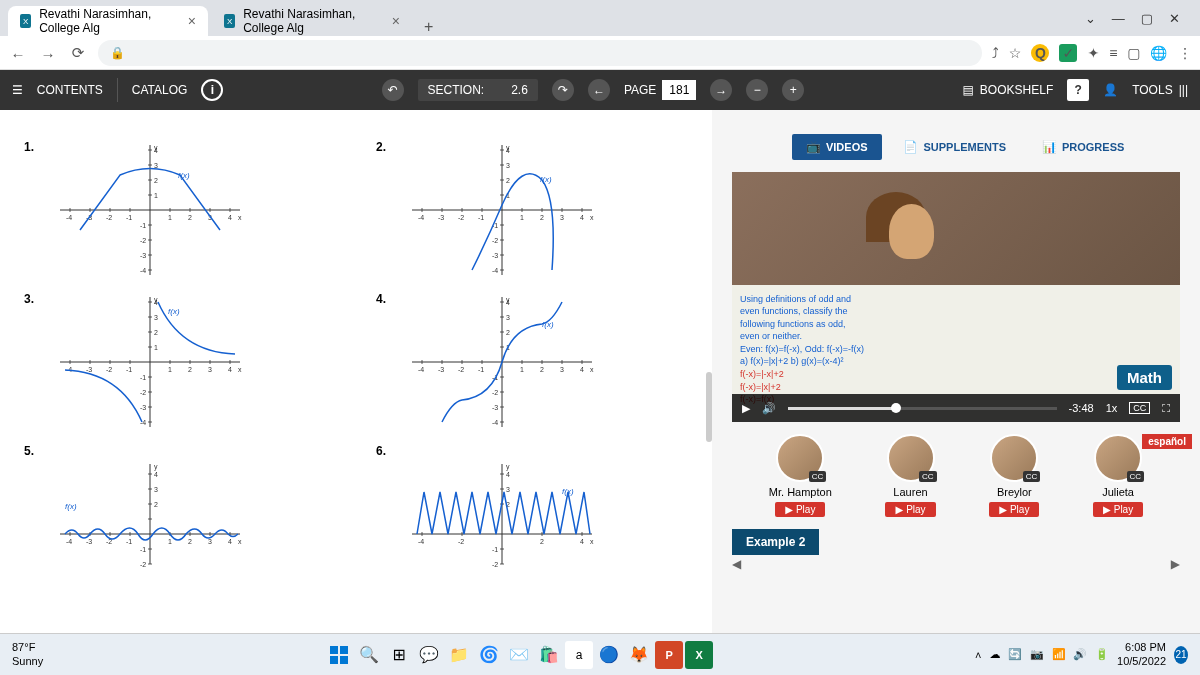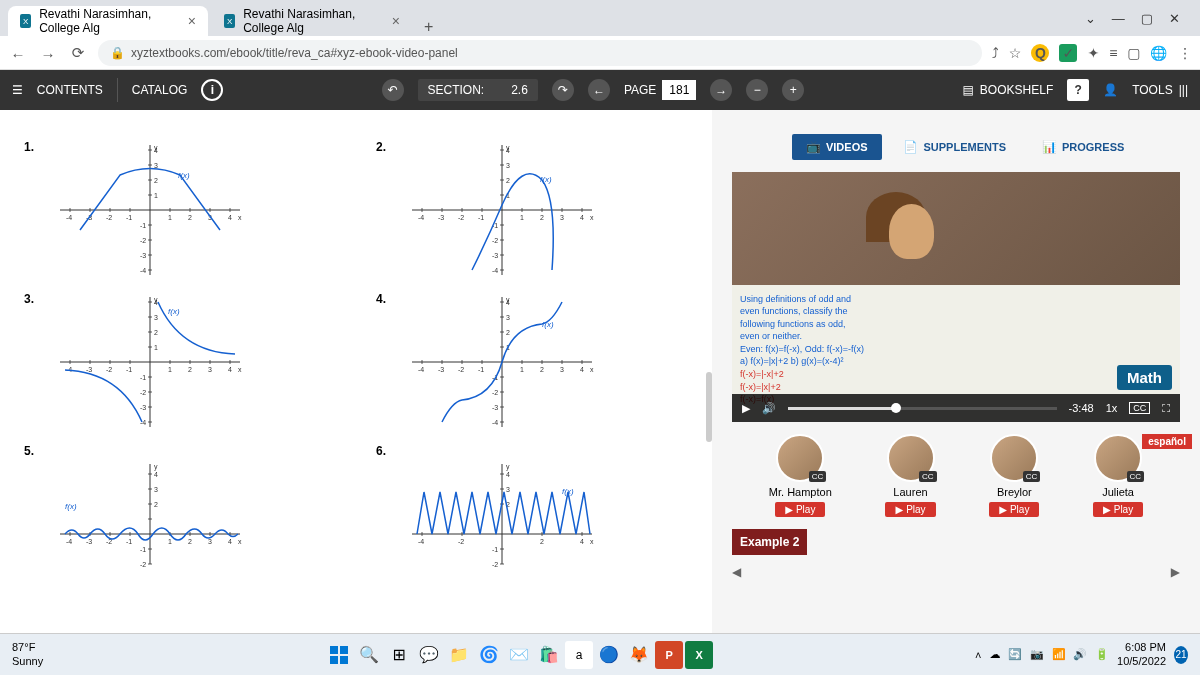--- a/index.html
+++ b/index.html
@@ -66,21 +66,21 @@
 .progress-fill { position: absolute; left: 0; top: 0; height: 100%; width: 40%; background: #ddd; }
 .progress-fill::after { content: ''; position: absolute; right: -5px; top: -4px; width: 10px; height: 10px; background: #fff; border-radius: 50%; }
 
 .instructor-row { display: flex; padding: 12px 10px; justify-content: space-around; position: relative; }
 .espanol { position: absolute; right: -12px; top: 12px; background: #d4342c; color: #fff; font-size: 10px; padding: 2px 6px; font-weight: bold; }
 .instructor-card { text-align: center; font-size: 11px; }
 .avatar { width: 48px; height: 48px; border-radius: 50%; background: linear-gradient(135deg, #c9a582, #9a7a5a); margin: 0 auto 4px; position: relative; border: 2px solid #fff; }
 .cc-badge { position: absolute; right: -4px; bottom: -2px; background: #333; color: #fff; font-size: 8px; padding: 1px 3px; border-radius: 2px; }
 .play-btn { background: #d4342c; color: #fff; border: none; padding: 2px 10px; font-size: 10px; border-radius: 2px; margin-top: 4px; display: inline-flex; align-items: center; gap: 3px; }
 
-.example-label { background: #7f1d1d; color: #fff; padding: 6px 8px; font-size: 12px; font-weight: bold; display: inline-block; margin: 0 0 8px 20px; }
+.example-label { background: #0c4a6e; color: #fff; padding: 6px 14px; font-size: 12px; font-weight: bold; display: inline-block; margin: 0 0 0 20px; }
 .scroll-indicator { display: flex; justify-content: space-between; padding: 2px 20px; font-size: 12px; color: #666; }
 
 
 .taskbar { position: absolute; bottom: 0; left: 0; right: 0; height: 42px; background: #e8eef4; display: flex; align-items: center; padding: 0 12px; gap: 4px; border-top: 1px solid #ccc; }
 .weather { font-size: 11px; line-height: 1.2; margin-right: 20px; }
 .tb-icons { display: flex; gap: 2px; align-items: center; margin: 0 auto; }
 .tb-icon { width: 28px; height: 28px; display: flex; align-items: center; justify-content: center; border-radius: 3px; font-size: 16px; }
 .tb-right { display: flex; align-items: center; gap: 8px; font-size: 11px; }
 .clock { text-align: right; line-height: 1.2; }
 .notif-badge { background: #0063b1; color: #fff; width: 14px; height: 18px; border-radius: 50%; font-size: 10px; display: flex; align-items: center; justify-content: center; }
@@ -113,21 +113,20 @@
     <span>✕</span>
   </div>
 </div>
 
 <div class="address-bar">
   <span class="nav-btn">←</span>
   <span class="nav-btn">→</span>
   <span class="nav-btn">⟳</span>
   <div class="url-box">
     <span>🔒</span>
-    <span>xyztextbooks.com/ebook/title/reva_ca#xyz-ebook-video-panel</span>
   </div>
   <div class="addr-actions">
     <span>⤴</span>
     <span>☆</span>
     <span class="q-icon">Q</span>
     <span class="check-icon">✓</span>
     <span>✦</span>
     <span>≡</span>
     <span>▢</span>
     <span>🌐</span>

